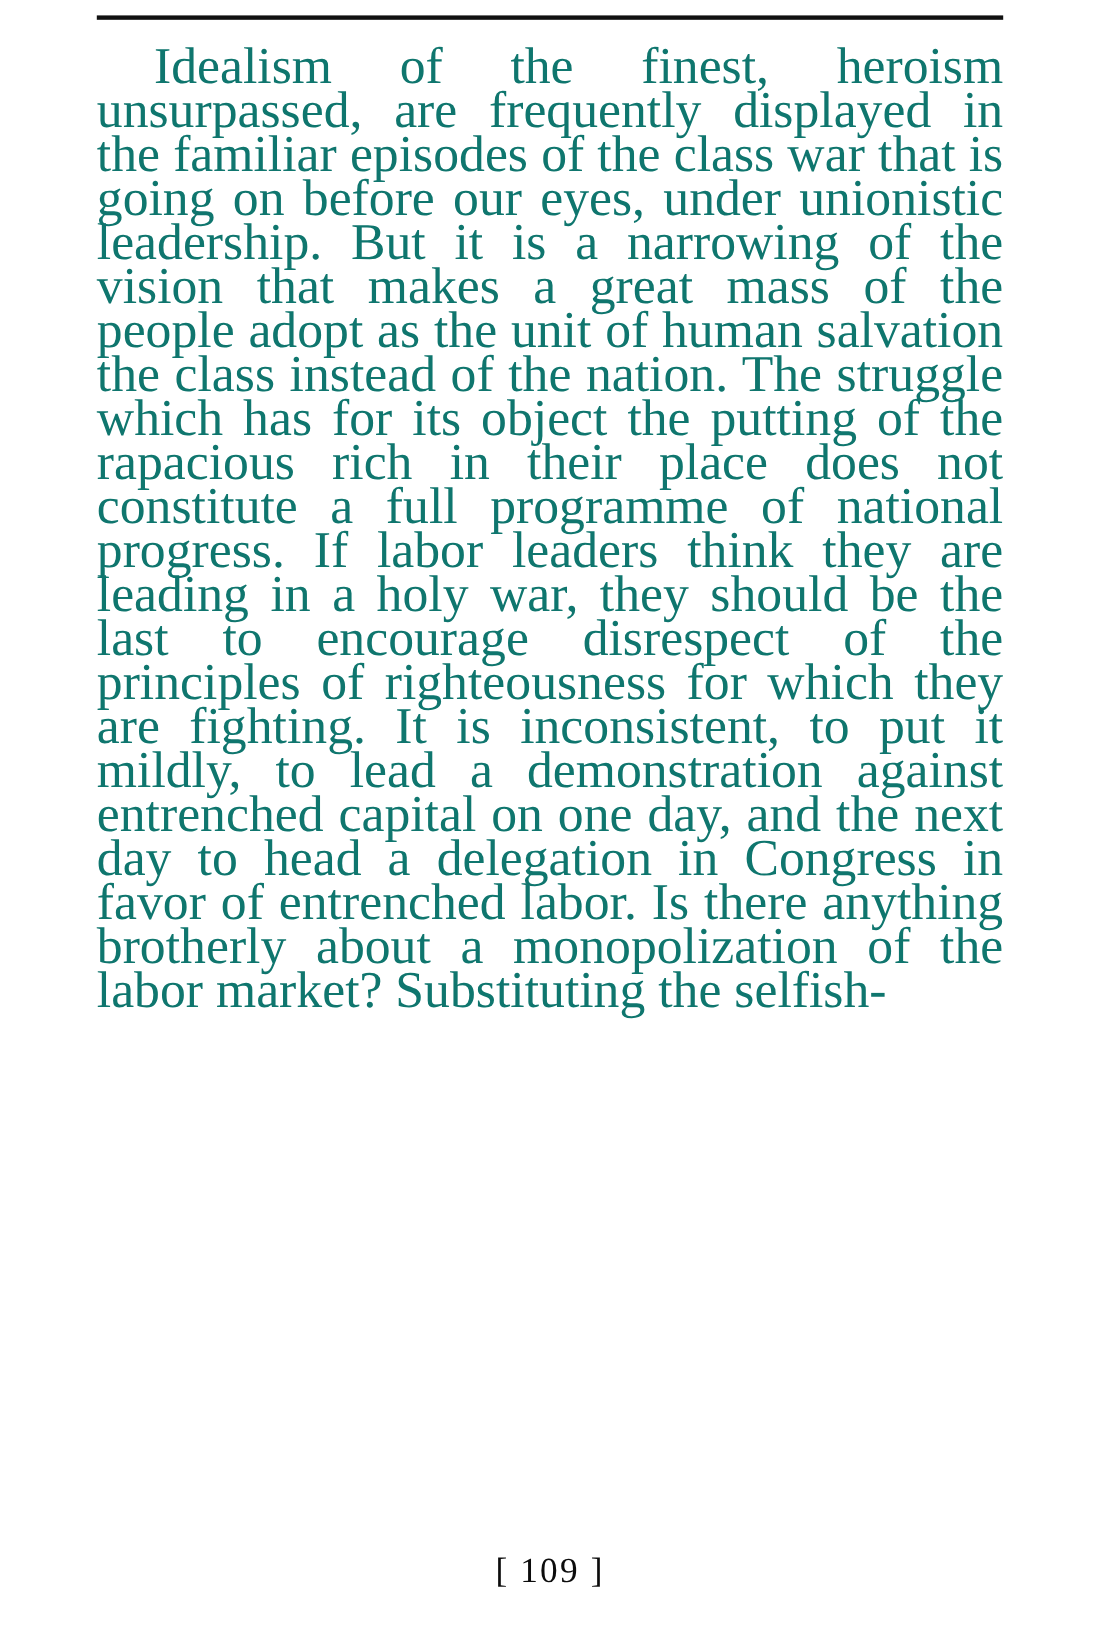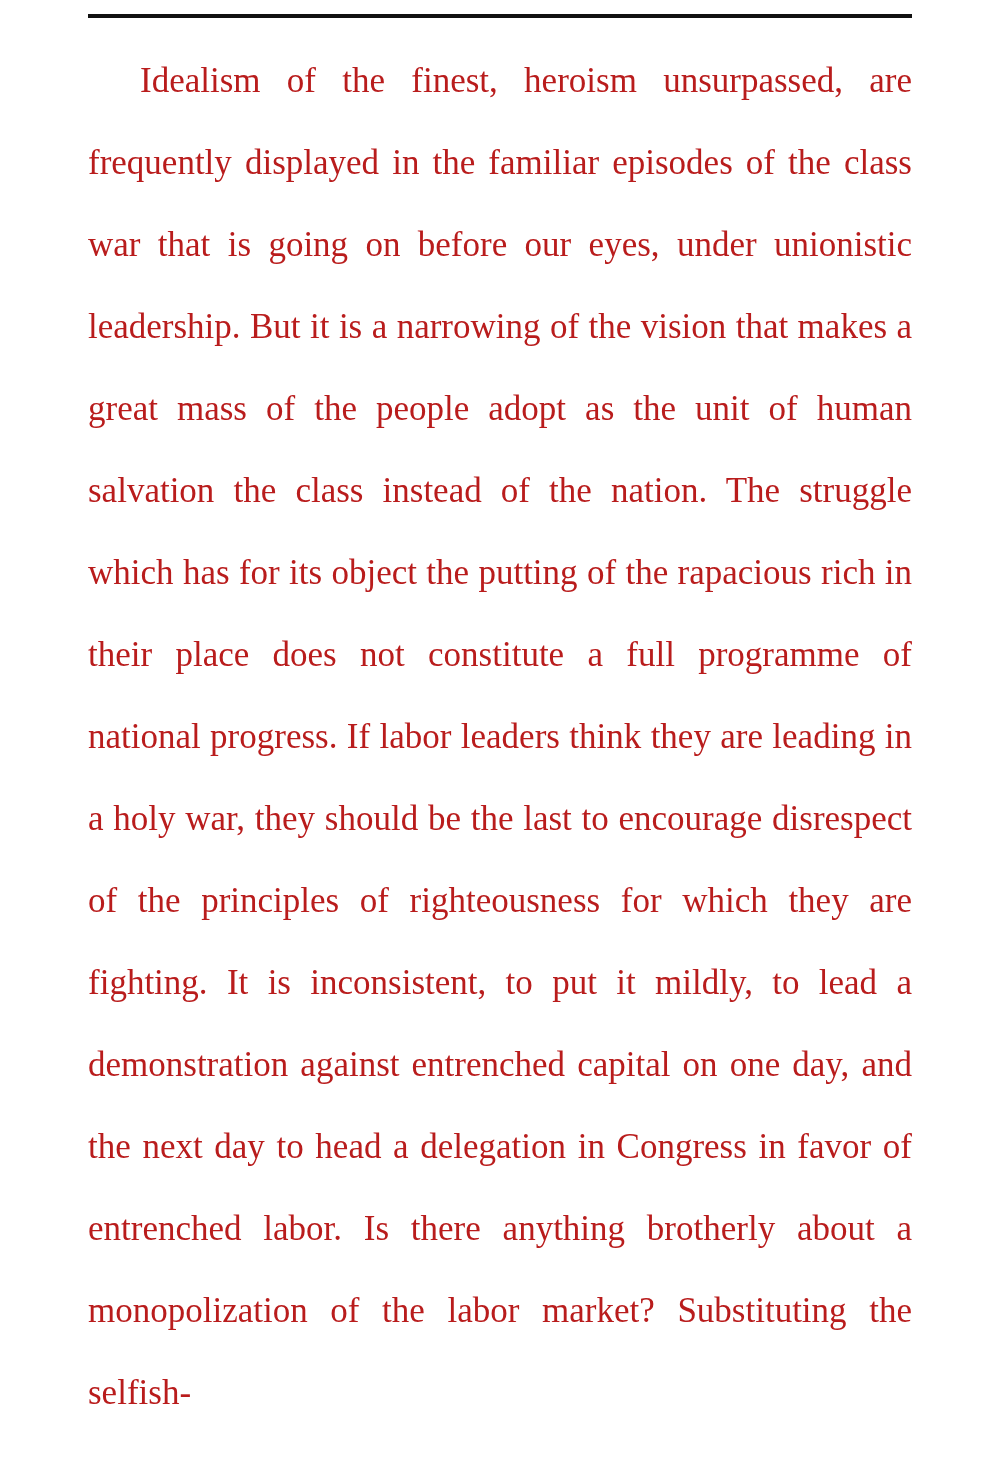--- a/index.html
+++ b/index.html
@@ -31,25 +31,25 @@
     color: #0a0a0a;
   }
   .head-rule {
     margin: 14px 88px 0 88px;
     border: 0;
     border-top: 4px solid #111;
     height: 0;
   }
   .body-text {
     margin: 22px 88px 0 88px;
-    font-size: 35px;
-    line-height: 82px;
+    font-size: 47px;
+    line-height: 40px;
     text-align: justify;
     text-justify: inter-word;
-    color: #b91c1c;
+    color: #0f766e;
     hyphens: none;
   }
   .body-text p {
     margin: 0;
     text-indent: 52px;
   }
   .folio {
     position: absolute;
     left: 0;
     right: 0;
@@ -65,14 +65,15 @@
 
 <div class="page">
 
 
   <hr class="head-rule">
 
   <div class="body-text">
     <p>Idealism of the finest, heroism unsurpassed, are frequently displayed in the familiar episodes of the class war that is going on before our eyes, under unionistic leadership. But it is a narrowing of the vision that makes a great mass of the people adopt as the unit of human salvation the class instead of the nation. The struggle which has for its object the putting of the rapacious rich in their place does not constitute a full programme of national progress. If labor leaders think they are leading in a holy war, they should be the last to encourage disrespect of the principles of righteousness for which they are fighting. It is inconsistent, to put it mildly, to lead a demonstration against entrenched capital on one day, and the next day to head a delegation in Congress in favor of entrenched labor. Is there anything brotherly about a monopolization of the labor market? Substituting the selfish-</p>
   </div>
 
+  <div class="folio">[ 109 ]</div>
 
 </div>
 
 </body></html>

